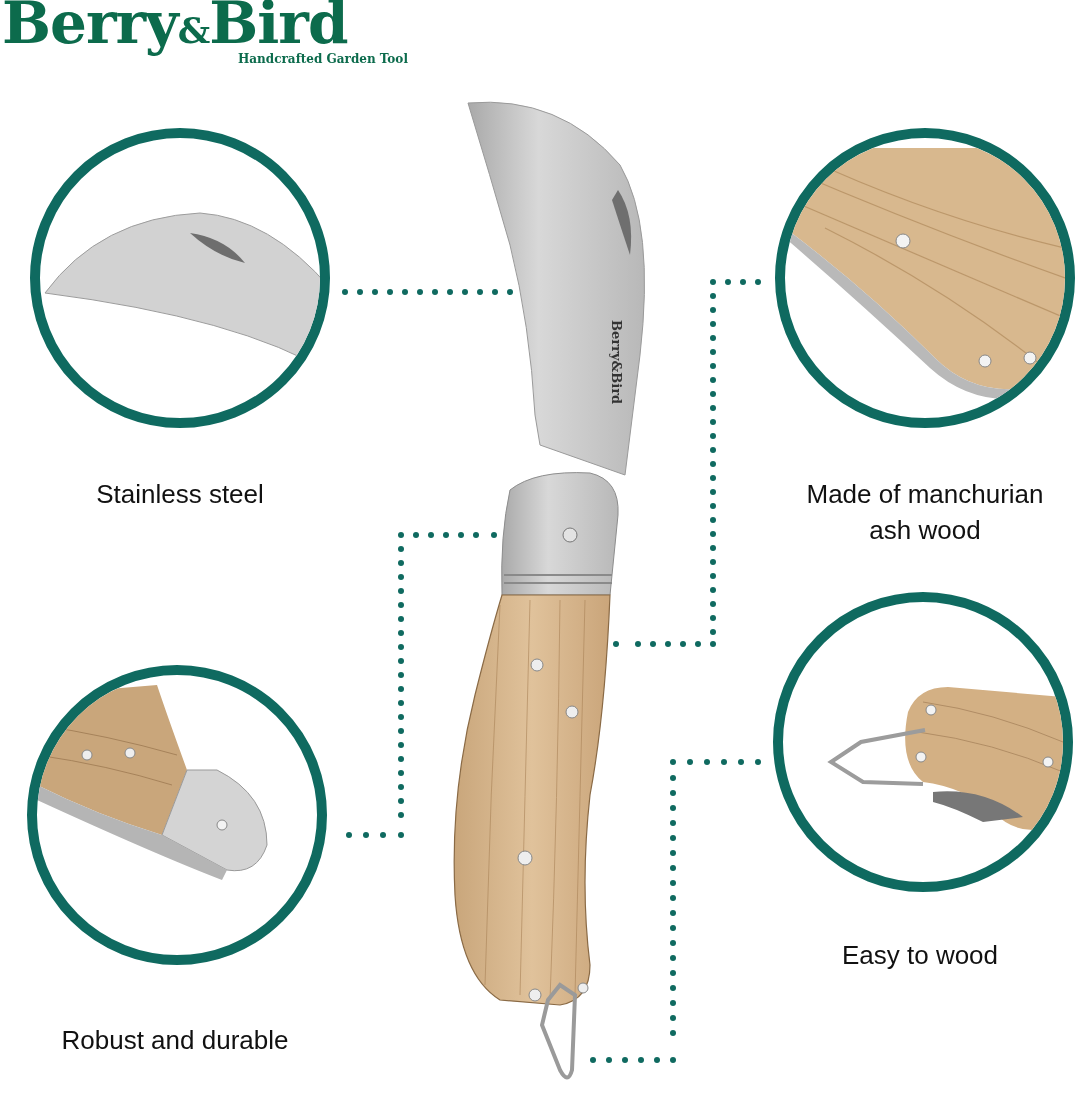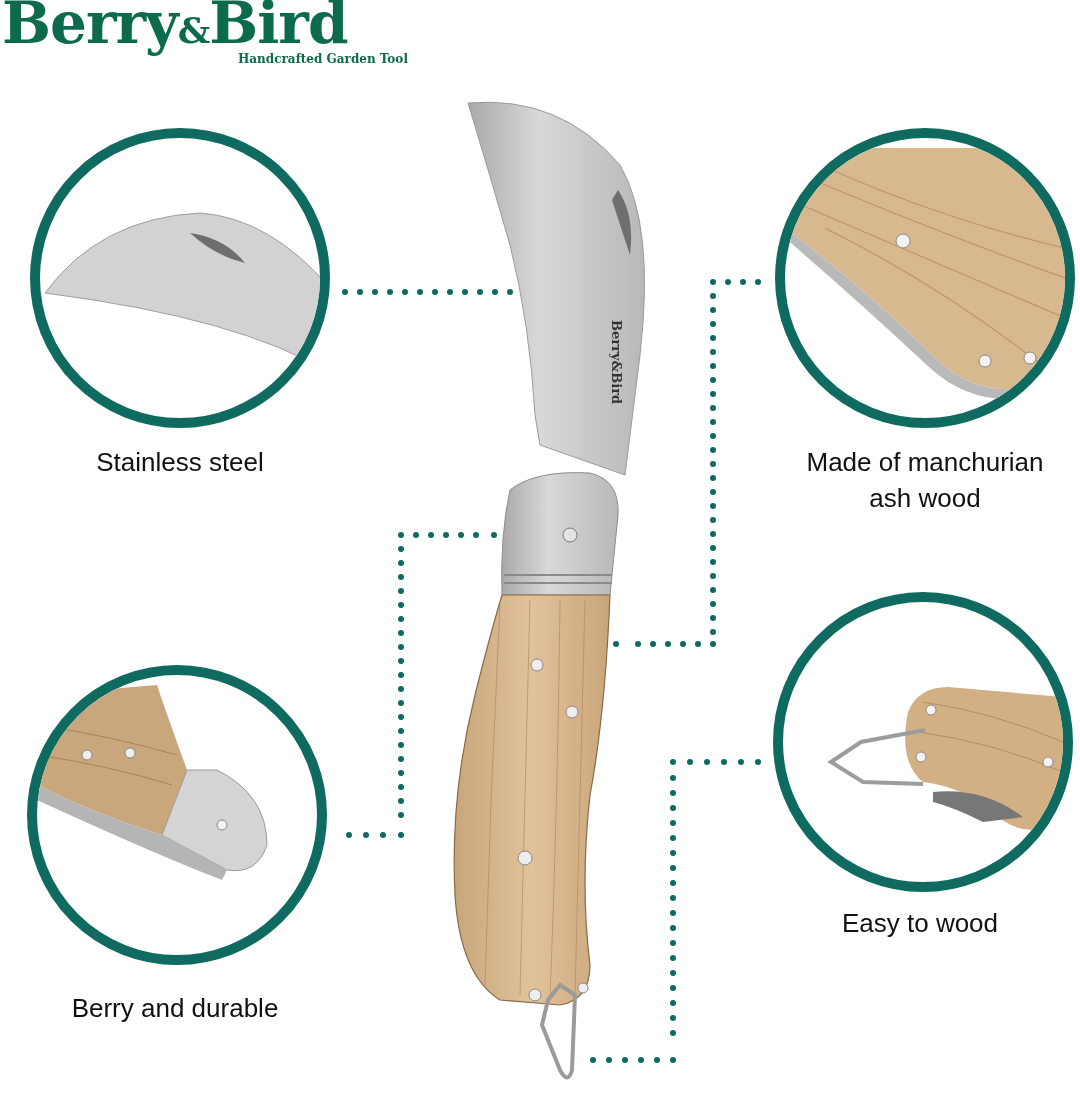--- a/index.html
+++ b/index.html
@@ -3,21 +3,21 @@
 <meta charset="utf-8">
 <style>
   html,body{margin:0;padding:0;background:#ffffff;}
   body{width:1080px;height:1111px;position:relative;overflow:hidden;font-family:"DejaVu Sans","Liberation Sans",sans-serif;}
   .abs{position:absolute;}
   .brand{left:2px;top:-6px;}
   .brand-name{font-family:"DejaVu Serif","Liberation Serif",serif;font-weight:bold;font-size:58px;color:#0c6b4c;letter-spacing:-1px;line-height:1;}
   .brand-amp{font-size:36px;}
   .brand-tag{position:absolute;left:236px;top:58px;font-family:"DejaVu Serif","Liberation Serif",serif;font-weight:bold;font-size:12px;color:#0c6b4c;white-space:nowrap;}
   .circle{position:absolute;border-radius:50%;border:10px solid #0f6a60;box-sizing:border-box;overflow:hidden;background:#fff;}
-  .label{position:absolute;font-size:26px;color:#111;text-align:center;line-height:36px;font-family:"Liberation Sans","DejaVu Sans",sans-serif;}
+  .label{position:absolute;font-size:26px;color:#111;text-align:center;line-height:36px;font-family:"Liberation Sans","DejaVu Sans",sans-serif;margin-top:32px;}
   .dots{position:absolute;}
   svg{display:block;}
 </style>
 </head>
 <body>
 
 <div class="abs brand">
   <span class="brand-name">Berry</span><span class="brand-name brand-amp">&amp;</span><span class="brand-name">Bird</span>
   <div class="brand-tag">Handcrafted Garden Tool</div>
 </div>
@@ -98,21 +98,21 @@
       <path d="M0 50 Q70 60 140 80"></path>
         <path d="M0 80 Q70 90 135 110"></path>
     </g>
     <circle cx="50" cy="80" r="5" fill="#eee" stroke="#888"></circle>
     <circle cx="93" cy="78" r="5" fill="#eee" stroke="#888"></circle>
     <path d="M150 95 L180 95 Q230 120 230 170 Q220 200 190 195 L125 160 Z" fill="#d4d4d4" stroke="#999"></path>
     <circle cx="185" cy="150" r="5" fill="#f3f3f3" stroke="#888"></circle>
     <path d="M0 110 Q60 140 125 160 L190 195 L185 205 Q120 180 0 125 Z" fill="#b5b5b5"></path>
   </svg>
 </div>
-<div class="label" style="left:10px;top:990px;width:330px;">Berry and durable</div>
+<div class="label" style="left:10px;top:990px;width:330px;">Robust and durable</div>
 
 <div class="circle" style="left:773px;top:592px;width:300px;height:300px;">
   <svg width="280" height="280" viewBox="0 0 280 280">
     <path d="M125 110 Q135 85 165 85 L280 95 L280 220 Q240 240 210 210 Q180 185 140 180 Q115 160 125 110 Z" fill="#d3b084"></path>
     <g stroke="#9a7650" stroke-width="1" fill="none" opacity="0.6">
       <path d="M140 100 Q210 110 280 140"></path>
         <path d="M135 130 Q210 140 280 170"></path>
     </g>
     <circle cx="148" cy="108" r="5" fill="#f3f3f3" stroke="#888"></circle>
     <circle cx="138" cy="155" r="5" fill="#f3f3f3" stroke="#888"></circle>

